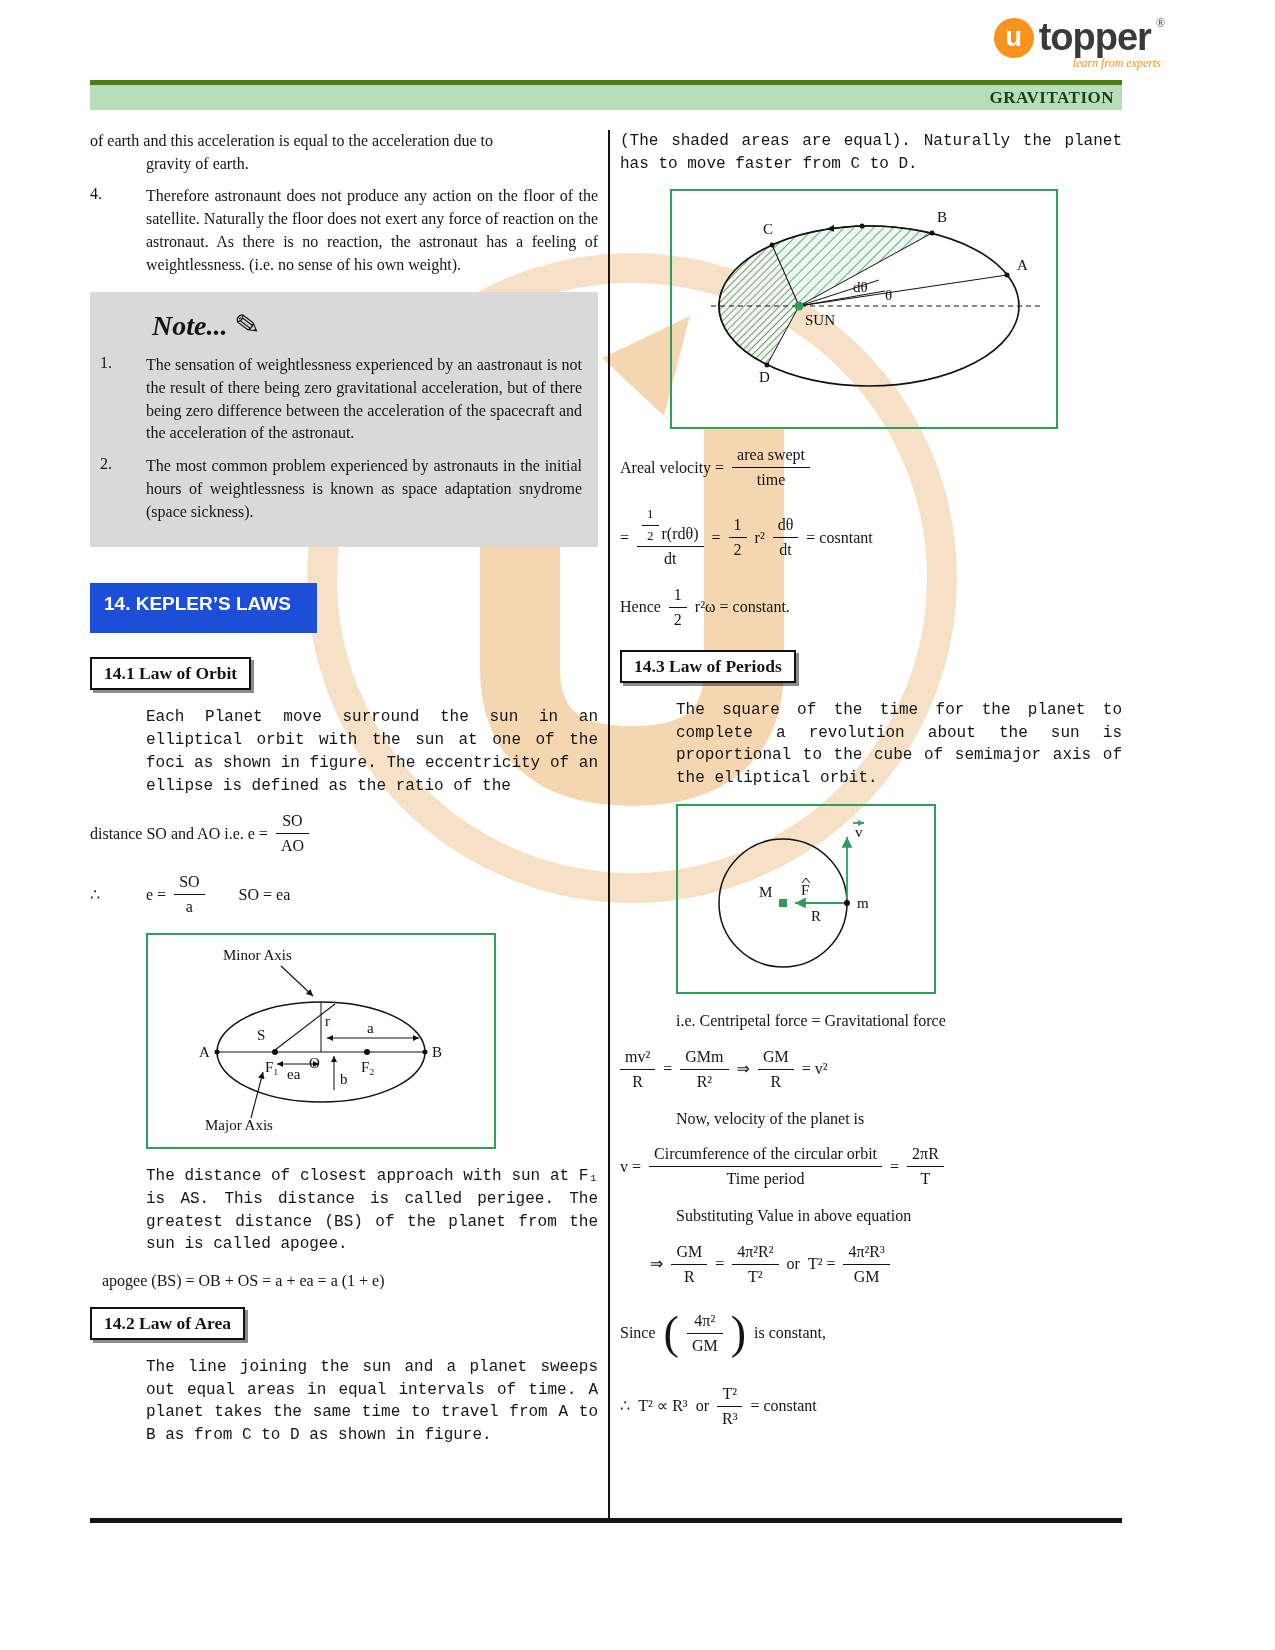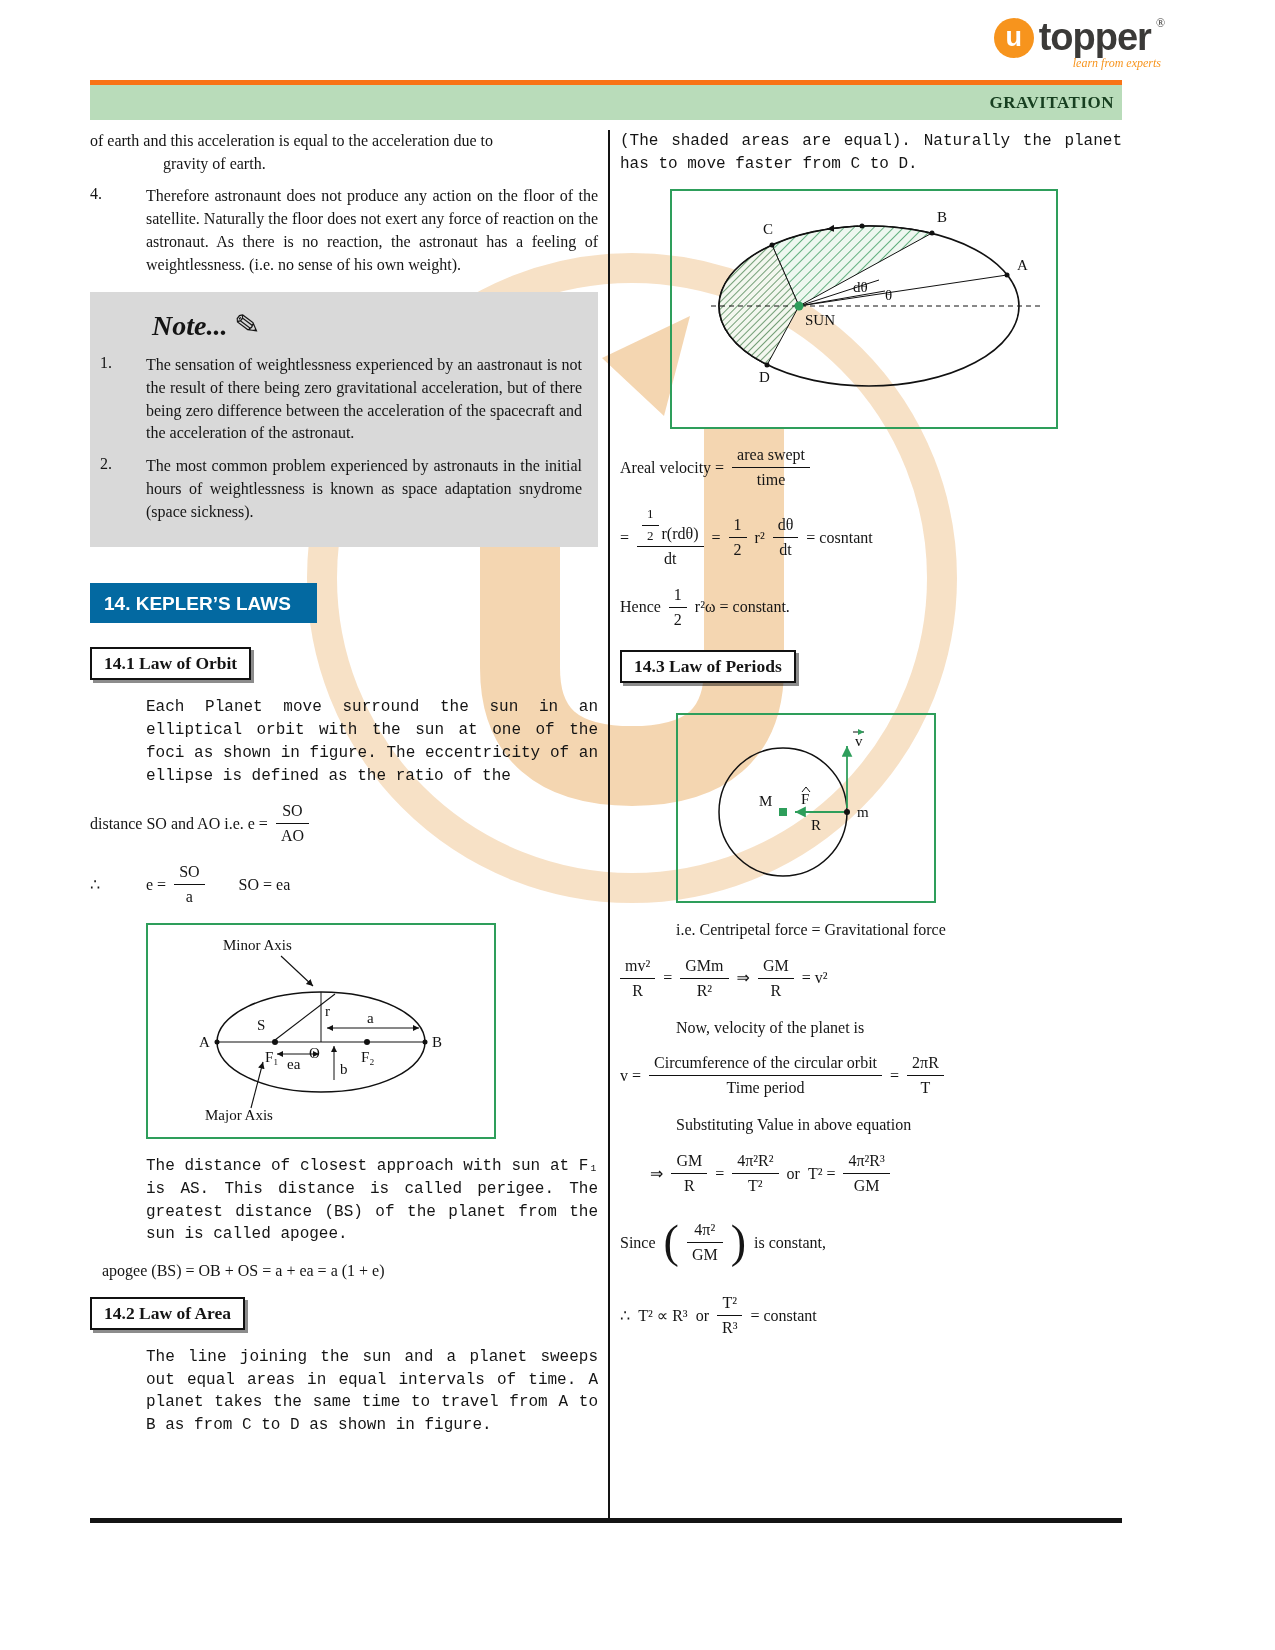--- a/index.html
+++ b/index.html
@@ -13,52 +13,52 @@
   .brand{position:absolute;top:16px;right:110px;z-index:2;text-align:right;}
   .brand-line{display:flex;align-items:center;gap:5px;justify-content:flex-end;}
   .brand-u{display:inline-flex;width:40px;height:40px;border-radius:50%;background:#f7941d;color:#fff;
            font-family:"Liberation Sans",sans-serif;font-weight:bold;font-size:27px;
            align-items:center;justify-content:center;}
   .brand-name{font-family:"Liberation Sans",sans-serif;font-weight:bold;font-size:38px;color:#3b3a38;letter-spacing:-1px;}
   .brand-reg{font-size:12px;vertical-align:top;align-self:flex-start;color:#3b3a38;}
   .brand-tagline{color:#f7941d;font-style:italic;font-size:12px;margin-top:-3px;padding-right:4px;}
 
   
-  .chapter-bar{position:absolute;top:80px;left:90px;width:1032px;height:40px;background:#b9dcba;
-               border-top:5px solid #f97316;box-sizing:border-box;display:flex;align-items:center;
+  .chapter-bar{position:absolute;top:80px;left:90px;width:1032px;height:30px;background:#b9dcba;
+               border-top:5px solid #4d7c0f;box-sizing:border-box;display:flex;align-items:center;
                justify-content:flex-end;padding-right:8px;z-index:2;}
   .chapter-title{font-weight:bold;font-size:17px;color:#173f20;letter-spacing:.5px;}
 
   
   .content{position:absolute;top:130px;left:90px;width:1032px;height:1388px;display:flex;z-index:1;}
   .col{box-sizing:border-box;}
   .col-left{width:508px;}
   .divider{width:2px;background:#141414;margin:0 10px;align-self:stretch;}
   .col-right{flex:1;}
   .bottom-rule{position:absolute;top:1518px;left:90px;width:1032px;height:5px;background:#141414;z-index:2;}
 
   
   .para{margin:0 0 10px 0;line-height:1.42;}
   .just{text-align:justify;font-family:Liberation Mono, monospace;}
   .ind{margin-left:56px;}
-  .cont{margin-left:73px;}
+  .cont{margin-left:56px;}
   .list-item{display:flex;margin:10px 0;}
   .li-num{width:56px;flex:none;}
   .li-text{flex:1;text-align:justify;line-height:1.42;}
 
   
   .note-box{background:#d9d9d9;padding:14px 16px 14px 10px;margin:16px 0 22px 0;}
   .note-head{display:flex;gap:8px;margin:4px 0 12px 52px;}
   .note-title{font-size:28px;font-style:italic;font-weight:bold;}
   .pencil-icon{font-size:30px;line-height:1;transform:rotate(-8deg);}
   .note-box .li-num{width:46px;}
 
   
-  .section-header{display:inline-block;background:#0369a1;color:#fff;font-family:"Liberation Sans",sans-serif;
-                  font-weight:bold;font-size:19px;padding:10px 26px 8px 14px;margin:14px 0 20px 0;}
+  .section-header{display:inline-block;background:#1d4ed8;color:#fff;font-family:"Liberation Sans",sans-serif;
+                  font-weight:bold;font-size:19px;padding:10px 26px 18px 14px;margin:14px 0 20px 0;}
   .sub-box{display:inline-block;border:2px solid #111;background:#fff;font-weight:bold;font-size:17.5px;
            padding:4px 12px;margin:4px 0 16px 0;box-shadow:3px 3px 0 rgba(0,0,0,.45);}
 
   
   .eq-row{display:flex;align-items:center;gap:8px;margin:14px 0 16px 0;line-height:1.25;flex-wrap:nowrap;}
   .eq-row .gap{margin-left:26px;}
   .tf{width:48px;flex:none;}
   .frac{display:inline-flex;flex-direction:column;align-items:center;text-align:center;vertical-align:middle;}
   .frac .num{padding:0 5px 2px;display:flex;align-items:flex-end;justify-content:center;gap:3px;}
   .frac .den{border-top:1.4px solid #111;padding:2px 5px 0;display:flex;justify-content:center;width:100%;box-sizing:border-box;font-family:Liberation Serif, serif;}
@@ -271,20 +271,21 @@
       <div class="eq-row ind">
         <span>Hence</span>
         <span class="frac">
           <span class="num">1</span>
           <span class="den">2</span>
         </span>
         <span>r²ω = constant.</span>
       </div>
 
       <div class="sub-box">14.3 Law of Periods</div>
+      <p class="para ind just">The square of the time for the planet to complete a revolution about the sun is proportional to the cube of semimajor axis of the elliptical orbit.</p>
 
       
       <div class="figure-box">
         <svg width="246" height="172" viewBox="0 0 246 172">
           <defs>
             <marker id="f3arrg" markerWidth="8" markerHeight="8" refX="6" refY="3" orient="auto-start-reverse">
               <path d="M0,0 L6,3 L0,6 Z" fill="#2e9e5b"></path>
             </marker>
           </defs>
           <circle cx="100" cy="92" r="64" fill="none" stroke="#111" stroke-width="1.5"></circle>

